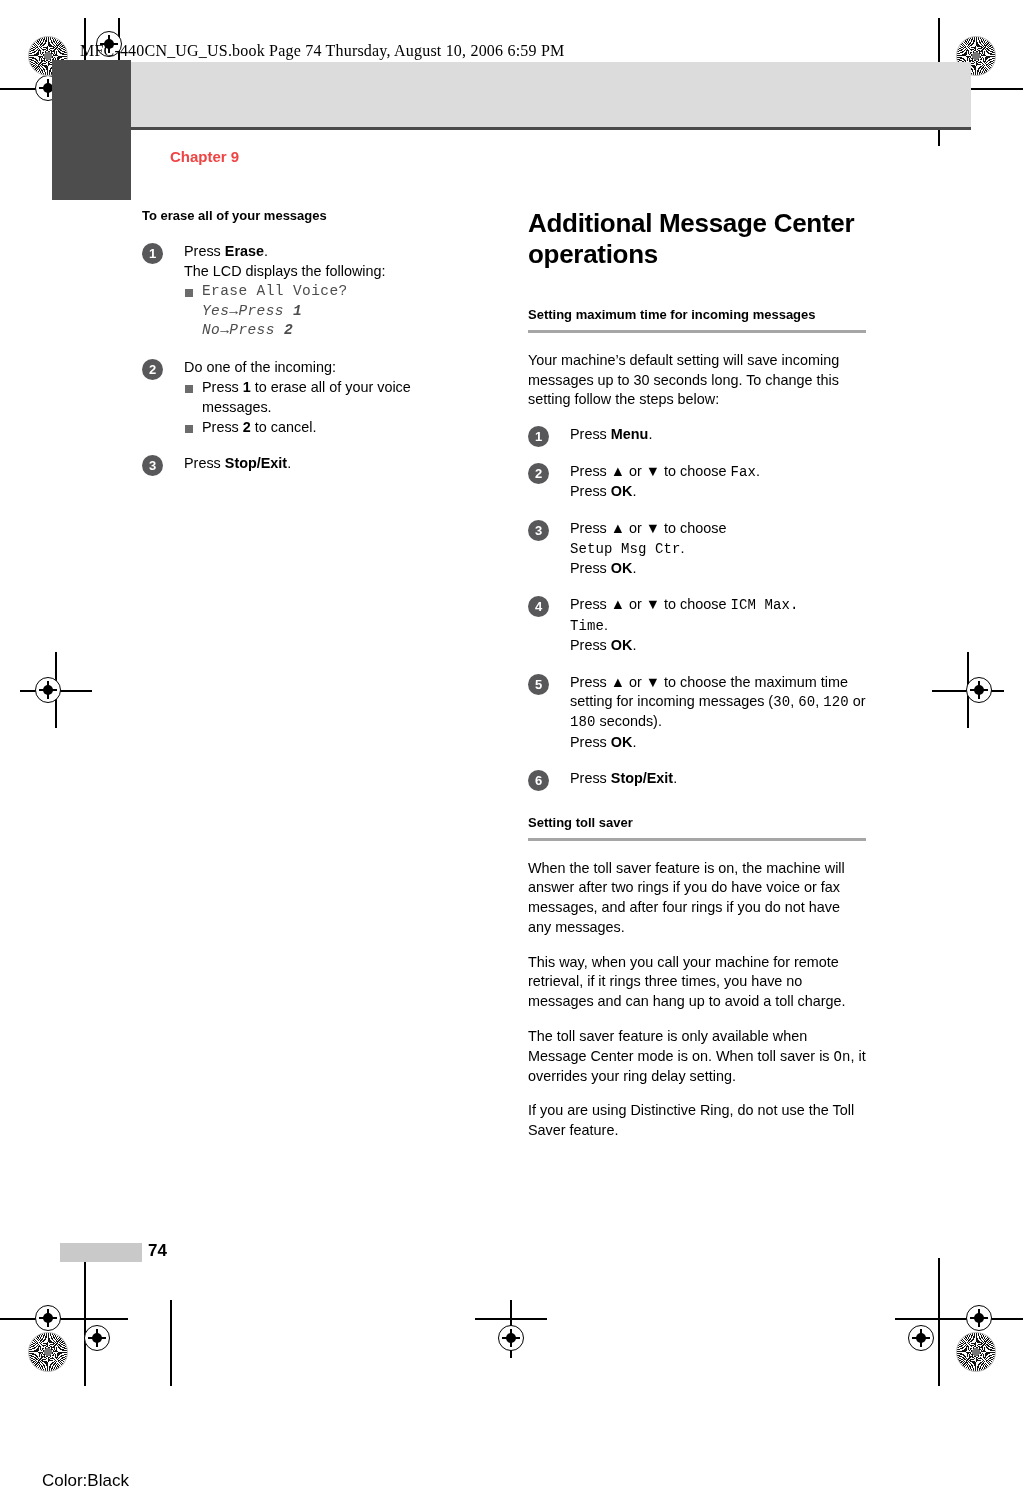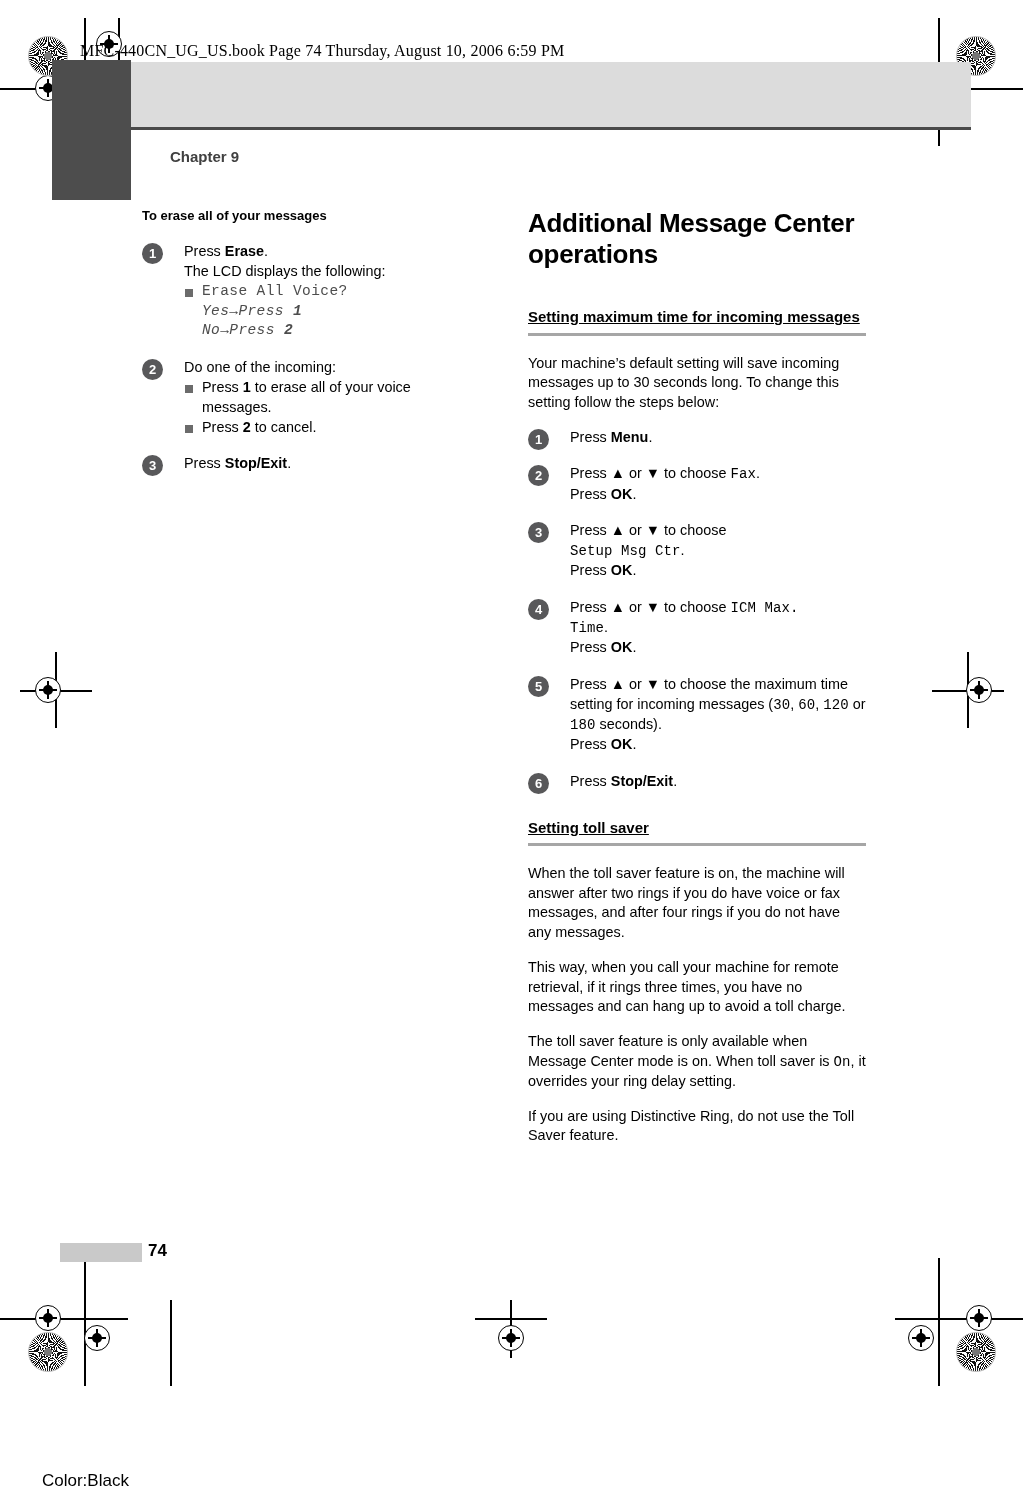--- a/index.html
+++ b/index.html
@@ -89,21 +89,21 @@
     width: 79px;
     height: 140px;
     background: #4d4d4d;
   }
   #chapter-label {
     position: absolute;
     left: 170px;
     top: 148px;
     font-size: 15px;
     font-weight: bold;
-    color: #404040;
+    color: #ef4444;
   }
 
   
   .column {
     position: absolute;
     top: 208px;
     width: 340px;
   }
   #col-left  { left: 142px; }
   #col-right { left: 528px; width: 338px; }
@@ -116,25 +116,24 @@
     line-height: 1.25;
   }
   .h-main {
     font-size: 26px;
     font-weight: bold;
     line-height: 1.18;
     margin: 0 0 38px 0;
     letter-spacing: -0.3px;
   }
   .h-section {
-    font-size: 15px;
+    font-size: 13px;
     font-weight: bold;
     line-height: 1.28;
     margin: 0 0 6px 0;
-    text-decoration: underline;
   }
   .rule {
     height: 3px;
     background: #a6a6a6;
     margin: 0 0 18px 0;
   }
 
   
   p.body {
     font-size: 14.4px;

